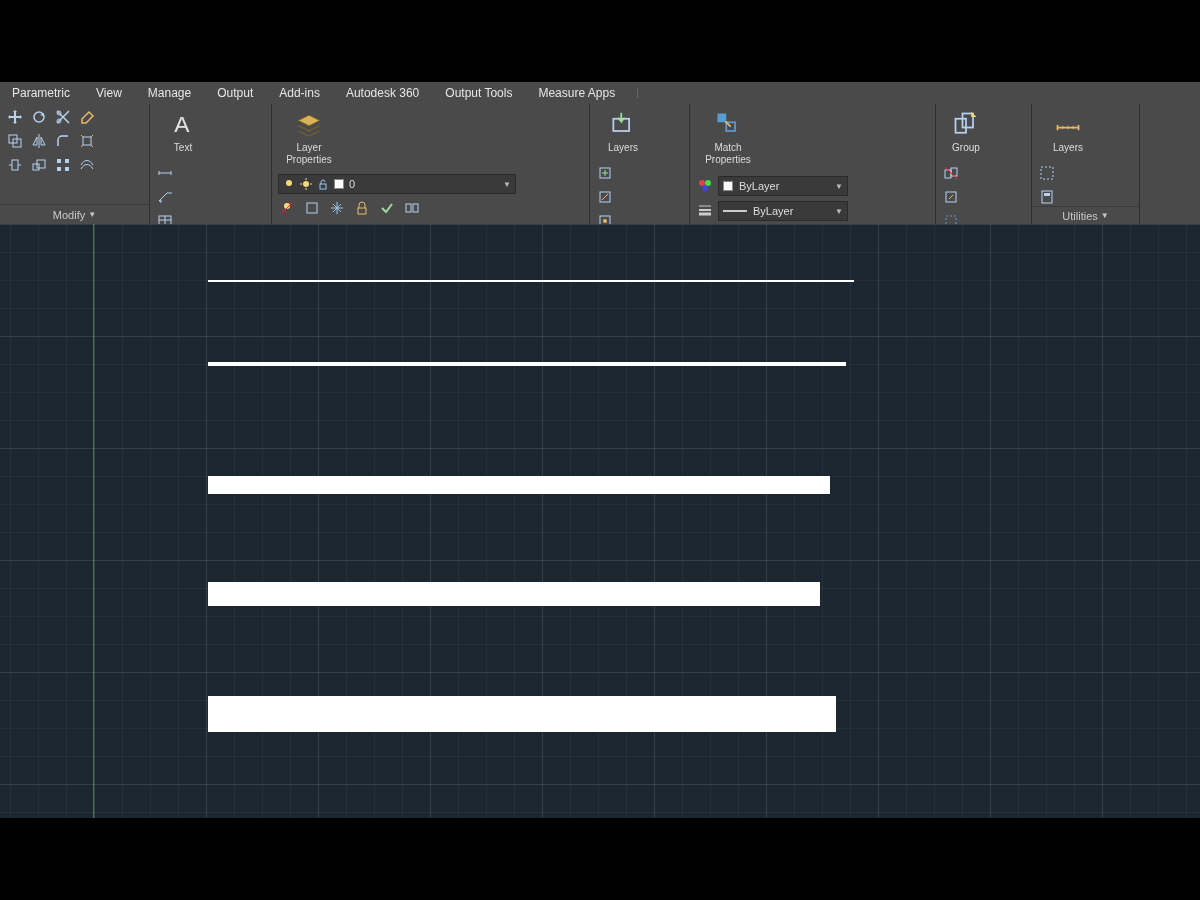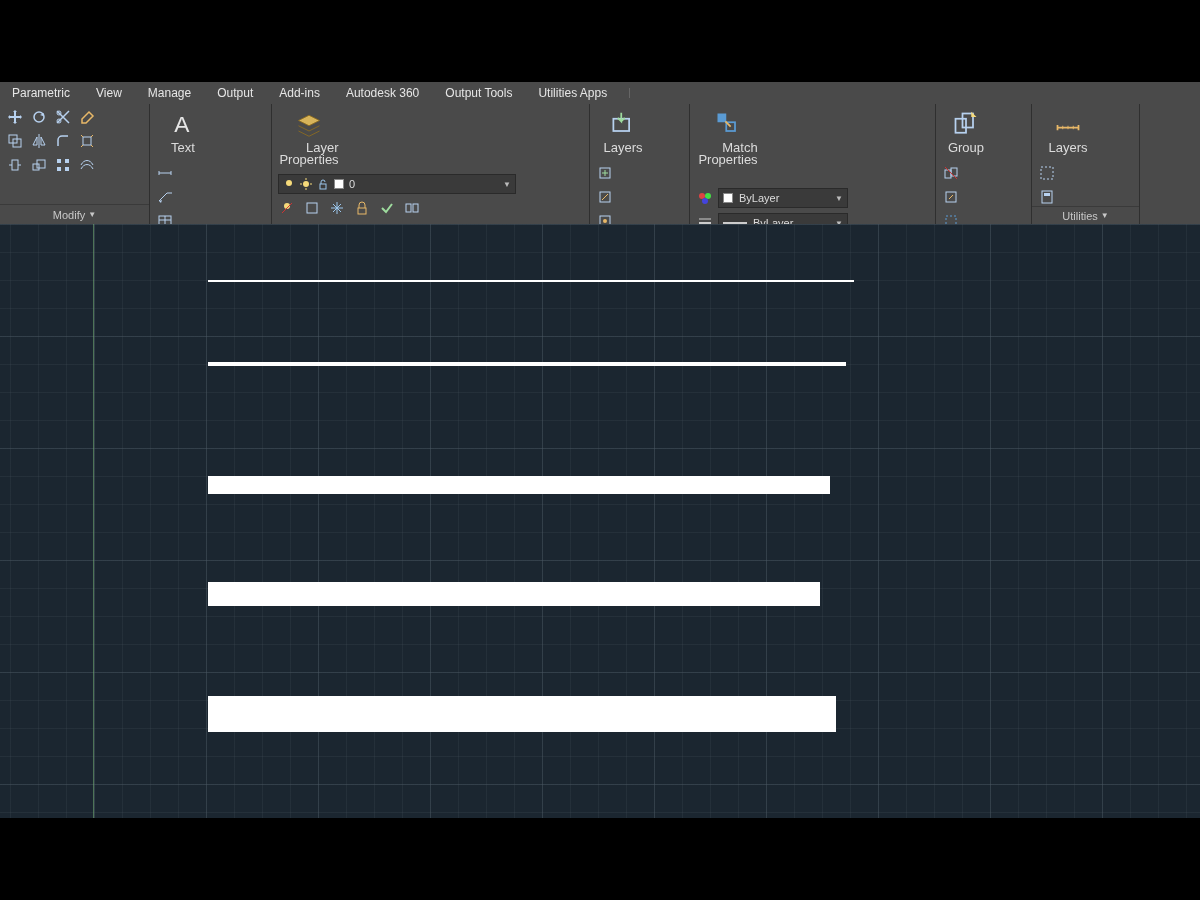--- a/index.html
+++ b/index.html
@@ -9,24 +9,24 @@
     .tab { padding: 2px 12px; cursor: pointer; color: #e6e6e6; }
     .tab-sep { width: 22px; height: 10px; border-left: 1px solid #666; margin-left: 8px; }
     .ribbon { display: flex; height: 120px; background: #4a4a4a; color: #d8d8d8; position: relative; }
     .panel { display: flex; flex-direction: column; border-right: 1px solid #2f2f2f; padding: 4px 6px 0; }
     .panel-body { flex: 1; display: flex; flex-direction: column; gap: 3px; }
     .panel-title { height: 20px; display: flex; align-items: center; justify-content: center; font-size: 11px; color: #c8c8c8; gap: 3px; border-top: 1px solid #3a3a3a; margin: 0 -6px; }
     .panel-title .dd { font-size: 8px; }
     .ico { width: 18px; height: 18px; display: inline-flex; align-items: center; justify-content: center; color: #c8d4e2; cursor: pointer; }
     .ico svg { width: 16px; height: 16px; }
     .bigbtn { display: flex; flex-direction: column; align-items: center; justify-content: center; gap: 2px; width: 54px; cursor: pointer; }
-    .bigbtn .lbl { font-size: 13px; line-height: 12px; text-align: right; color: #dcdcdc; }
+    .bigbtn .lbl { font-size: 10px; line-height: 12px; text-align: center; color: #dcdcdc; }
     .bigico { width: 32px; height: 32px; display: flex; align-items: center; justify-content: center; }
     .bigico svg { width: 28px; height: 28px; }
-    .row { display: flex; align-items: center; gap: 6px; }
+    .row { display: flex; align-items: flex-start; gap: 6px; }
     .grid4 { display: grid; grid-template-columns: repeat(4, 20px); grid-auto-rows: 20px; gap: 4px; }
     .grid6 { display: grid; grid-template-columns: repeat(6, 20px); grid-auto-rows: 20px; gap: 5px; }
     .layer-combo { display: flex; align-items: center; height: 20px; background: #3a3a3a; border: 1px solid #2a2a2a; width: 238px; padding: 0 4px; gap: 5px; font-size: 11px; color: #ddd; cursor: pointer; }
     .layer-combo .sw { width: 10px; height: 10px; background: #fff; border: 1px solid #888; }
     .prop-combo { display: flex; align-items: center; height: 20px; background: #3a3a3a; border: 1px solid #2a2a2a; width: 130px; padding: 0 4px; gap: 6px; font-size: 11px; color: #ddd; cursor: pointer; }
     .prop-combo .sw { width: 10px; height: 10px; background: #fff; border: 1px solid #888; }
     .prop-combo .swln { width: 24px; height: 2px; background: #ccc; }
     .prop-combo .swln2 { width: 24px; height: 4px; background: #ccc; }
     .dd-caret { margin-left: auto; font-size: 8px; color: #bbb; }
     .canvas { position: relative; width: 1200px; height: 594px; background: #1b2630; }
@@ -48,21 +48,21 @@
 <div class="frame">
 
   <div class="tabs">
     <span class="tab">Parametric</span>
     <span class="tab">View</span>
     <span class="tab">Manage</span>
     <span class="tab">Output</span>
     <span class="tab">Add-ins</span>
     <span class="tab">Autodesk 360</span>
     <span class="tab">Output Tools</span>
-    <span class="tab">Utilities Apps</span>
+    <span class="tab">Measure Apps</span>
     <span class="tab-sep"></span>
   </div>
 
   <div class="ribbon">
 
     <div class="panel" style="width:150px">
       <div class="panel-body">
         <div class="grid4">
           <span class="ico">
               <svg viewBox="0 0 16 16">
@@ -325,21 +325,21 @@
             </span>
         </div>
       </div>
       <div class="panel-title">
           <span>Block</span>
           <span class="dd">▼</span>
         </div>
     </div>
 
     <div class="panel" style="width:246px">
-      <div class="panel-body row" style="align-items:flex-start;gap:20px">
+      <div class="panel-body row" style="align-items:flex-start;gap:8px">
         <div class="bigbtn" style="width:64px">
           <div class="bigico">
               <svg viewBox="0 0 32 32">
                 <rect x="4" y="4" width="10" height="10" fill="#5a9bd4"></rect>
                 <rect x="14" y="14" width="10" height="10" fill="none" stroke="#5a9bd4" stroke-width="2"></rect>
                 <path d="M13 13l6 6" stroke="#e8b868" stroke-width="2"></path>
               </svg>
             </div>
           <div class="lbl" style="white-space:pre">Match
 Properties</div>

